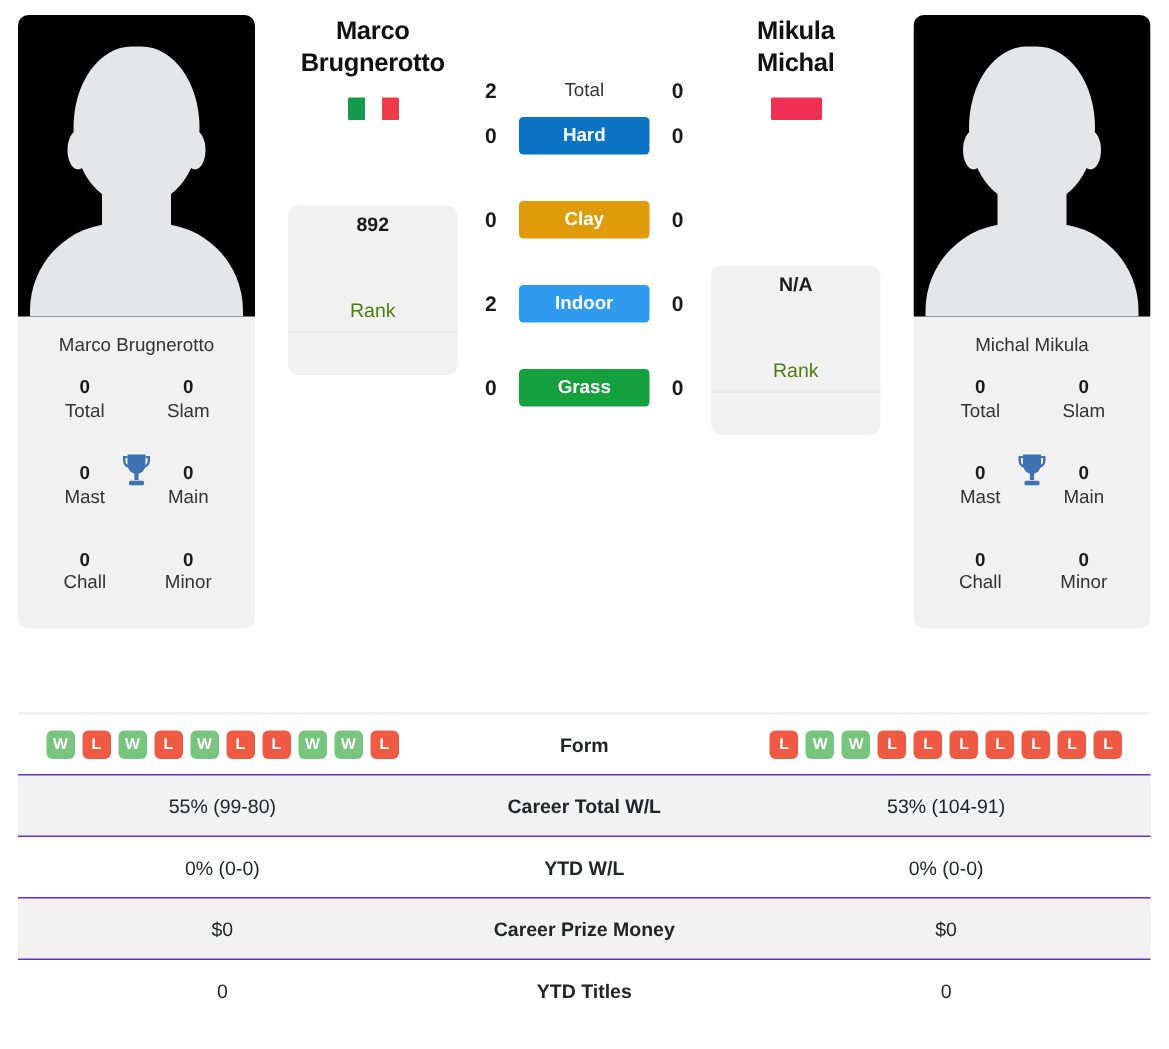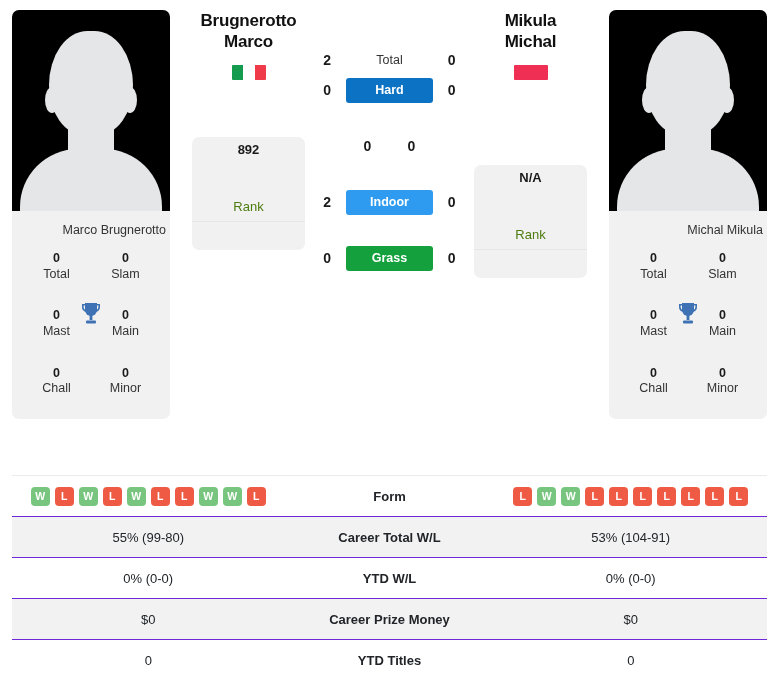--- a/index.html
+++ b/index.html
@@ -75,21 +75,21 @@
   .sil-body {
     position: absolute;
     left: 50%; transform: translateX(-50%);
     bottom: 0;
     width: 142px; height: 62px;
     background: #e4e6e7;
     border-radius: 58px 58px 0 0;
   }
 
   .photo-name {
-    text-align: right;
+    text-align: center;
     font-size: 12.5px;
     color: #333;
     padding: 12px 4px 10px 4px;
   }
 
   .titles-grid {
     display: grid;
     grid-template-columns: 1fr 1fr;
     row-gap: 26px;
     padding: 4px 10px 14px 10px;
@@ -283,22 +283,22 @@
               <rect x="10.6" y="14" width="2.8" height="5" fill="#3f72b4"></rect>
               <rect x="7" y="19.5" width="10" height="3" rx="1" fill="#3f72b4"></rect>
             </svg>
           </div>
         </div>
       </div>
     </div>
 
     <div style="display:flex; flex-direction:column; align-items:center; width:113px; flex:0 0 113px; margin-left:22px;">
       <div class="name-head">
+        <div class="pname">Marco</div>
         <div class="pname">Brugnerotto</div>
-        <div class="pname">Marco</div>
         <span class="flag flag-it"></span>
       </div>
       <div class="stat-card" style="margin-top:14px;">
         <div class="stat-row">
           <div class="stat-val">892</div>
           <div class="stat-lbl">Rank</div>
         </div>
         <div class="stat-row">
           <div class="stat-val">613</div>
 
@@ -313,41 +313,42 @@
         <div class="s-bar plain">Total</div>
         <div class="s-score">0</div>
       </div>
       <div class="surface-row">
         <div class="s-score">0</div>
         <div class="s-bar" style="background:#0b72c4;text-align:right;">Hard</div>
         <div class="s-score">0</div>
       </div>
       <div class="surface-row">
         <div class="s-score">0</div>
+        <div class="s-bar" style="background:#e09b0b;">Clay</div>
         <div class="s-score">0</div>
       </div>
       <div class="surface-row">
         <div class="s-score">2</div>
         <div class="s-bar" style="background:#2e9bf0;">Indoor</div>
         <div class="s-score">0</div>
       </div>
       <div class="surface-row">
         <div class="s-score">0</div>
         <div class="s-bar" style="background:#14a03c;">Grass</div>
         <div class="s-score">0</div>
       </div>
     </div>
 
     <div style="display:flex; flex-direction:column; align-items:center; width:113px; flex:0 0 113px; margin-right:22px;">
       <div class="name-head">
         <div class="pname">Mikula</div>
         <div class="pname">Michal</div>
         <span class="flag flag-sk"></span>
       </div>
-      <div class="stat-card right" style="margin-top:42px;">
+      <div class="stat-card right" style="margin-top:54px;">
         <div class="stat-row">
           <div class="stat-val">N/A</div>
           <div class="stat-lbl">Rank</div>
         </div>
         <div class="stat-row">
           <div class="stat-val"></div>
 
         </div>
 
       </div>

